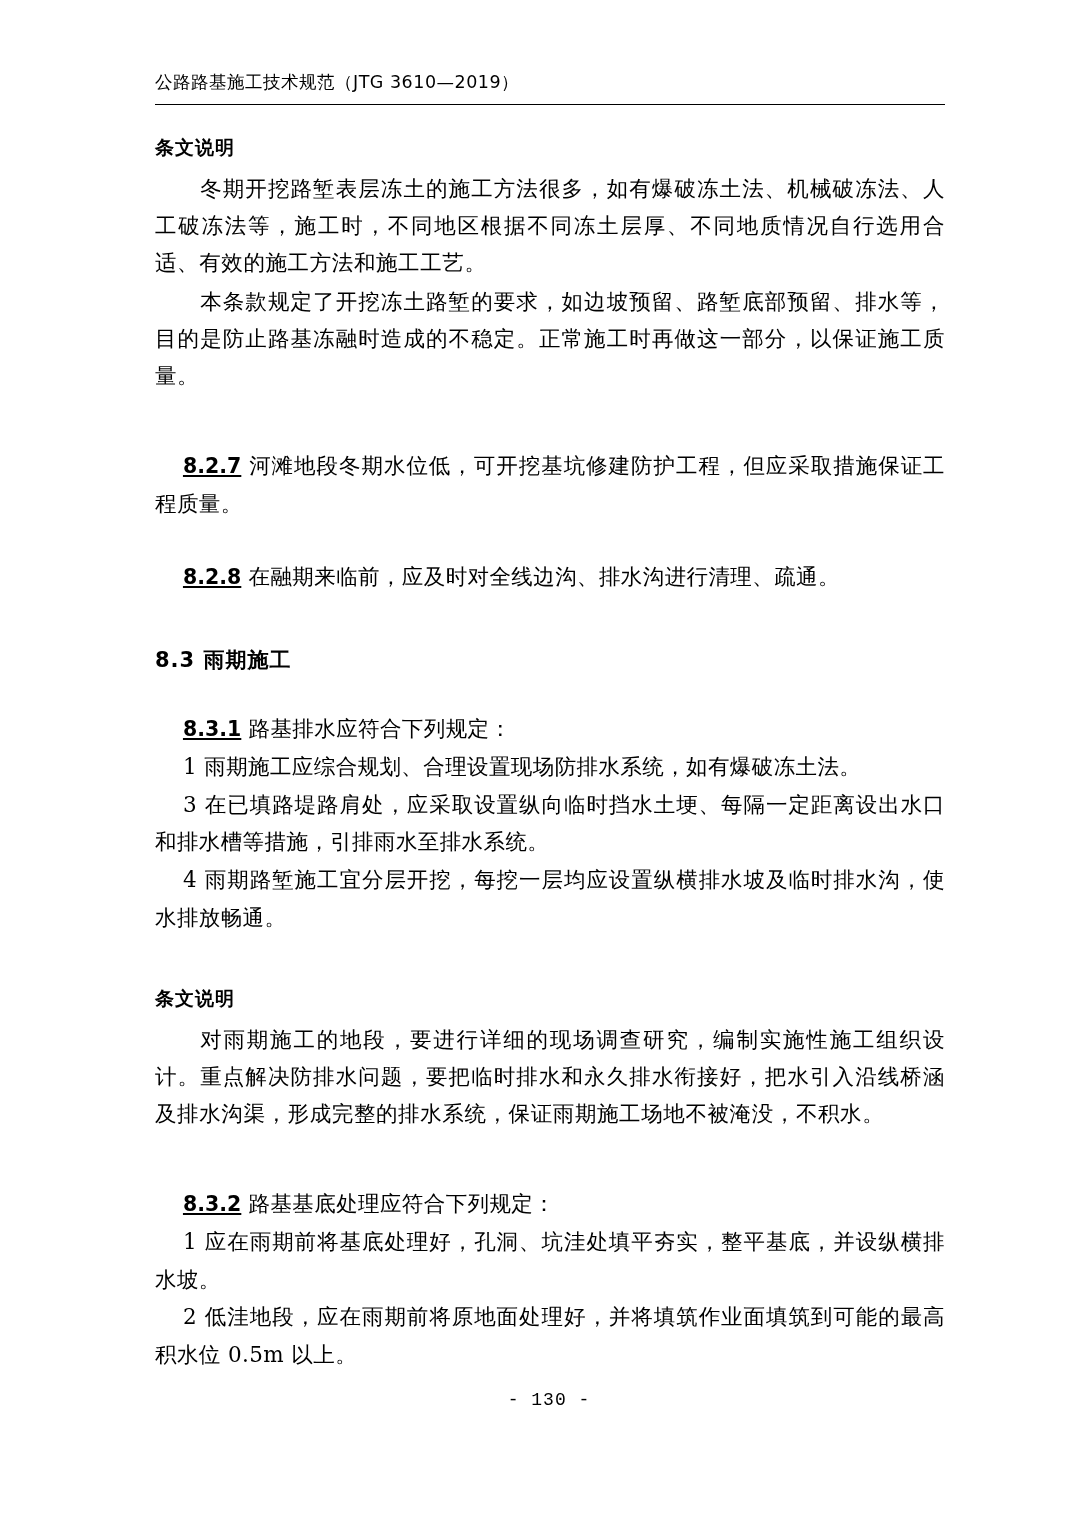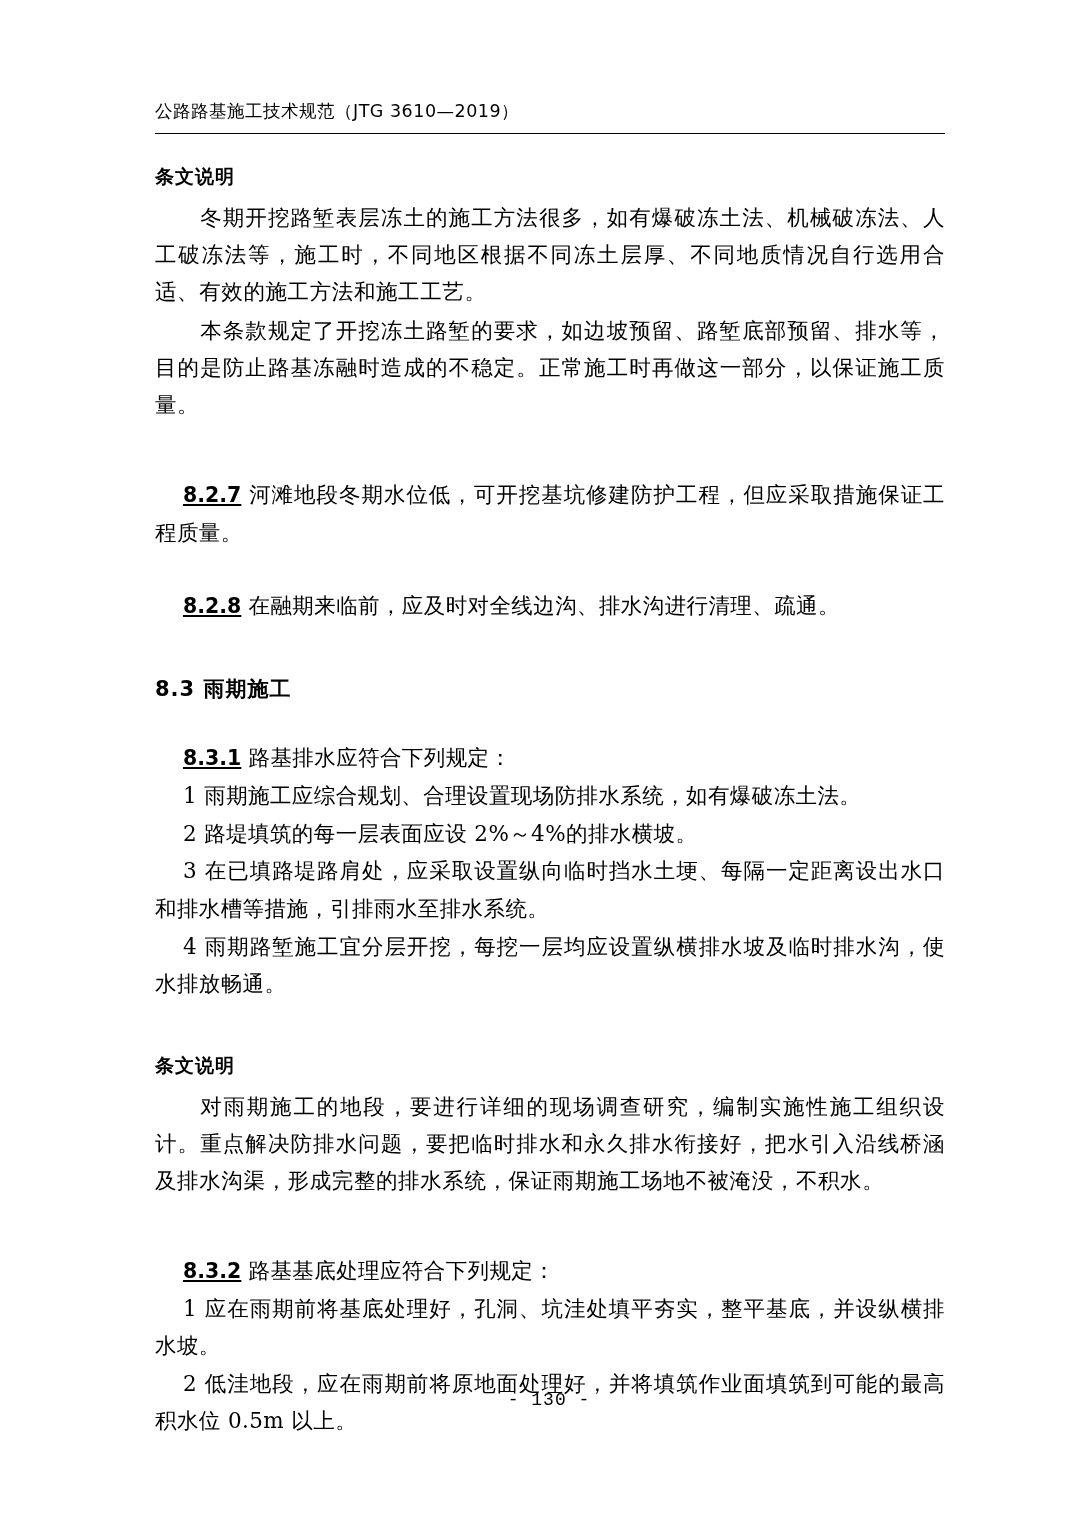--- a/index.html
+++ b/index.html
@@ -18,21 +18,20 @@
     margin: 0 auto;
     background: #ffffff;
     box-sizing: border-box;
     overflow: hidden;
   }
   .content {
     position: absolute;
     left: 155px;
     top: 70px;
     width: 790px;
-    margin-top: 29px;
   }
   .header-line {
     font-family: "DejaVu Sans", "Liberation Sans", sans-serif;
     font-size: 17.5px;
     letter-spacing: 0.5px;
     color: #000;
     padding-bottom: 10px;
   }
   .rule {
     border-bottom: 1.6px solid #000;
@@ -129,21 +128,20 @@
     <div class="gap-l"></div>
 
     <p class="h2">8.3  雨期施工</p>
 
     <div class="gap-m"></div>
 
     <p class="clause"><span class="num">8.3.1</span> <span>路基排水应符合下列规定：</span></p>
 
     <p class="item"><span class="inum">1</span> <span>雨期施工应综合规划、合理设置现场防排水系统，如有爆破冻土法。</span></p>
 
-    <p class="item"><span class="inum">2</span> <span>路堤填筑的每一层表面应设 2%～4%的排水横坡。</span></p>
 
     <p class="item"><span class="inum">3</span> <span>在已填路堤路肩处，应采取设置纵向临时挡水土埂、每隔一定距离设出水口和排水槽等措施，引排雨水至排水系统。</span></p>
 
     <p class="item"><span class="inum">4</span> <span>雨期路堑施工宜分层开挖，每挖一层均应设置纵横排水坡及临时排水沟，使水排放畅通。</span></p>
 
     <div class="gap-l"></div>
 
     <div class="sec-note">条文说明</div>
 
     <p class="kai indent">对雨期施工的地段，要进行详细的现场调查研究，编制实施性施工组织设计。重点解决防排水问题，要把临时排水和永久排水衔接好，把水引入沿线桥涵及排水沟渠，形成完整的排水系统，保证雨期施工场地不被淹没，不积水。</p>

